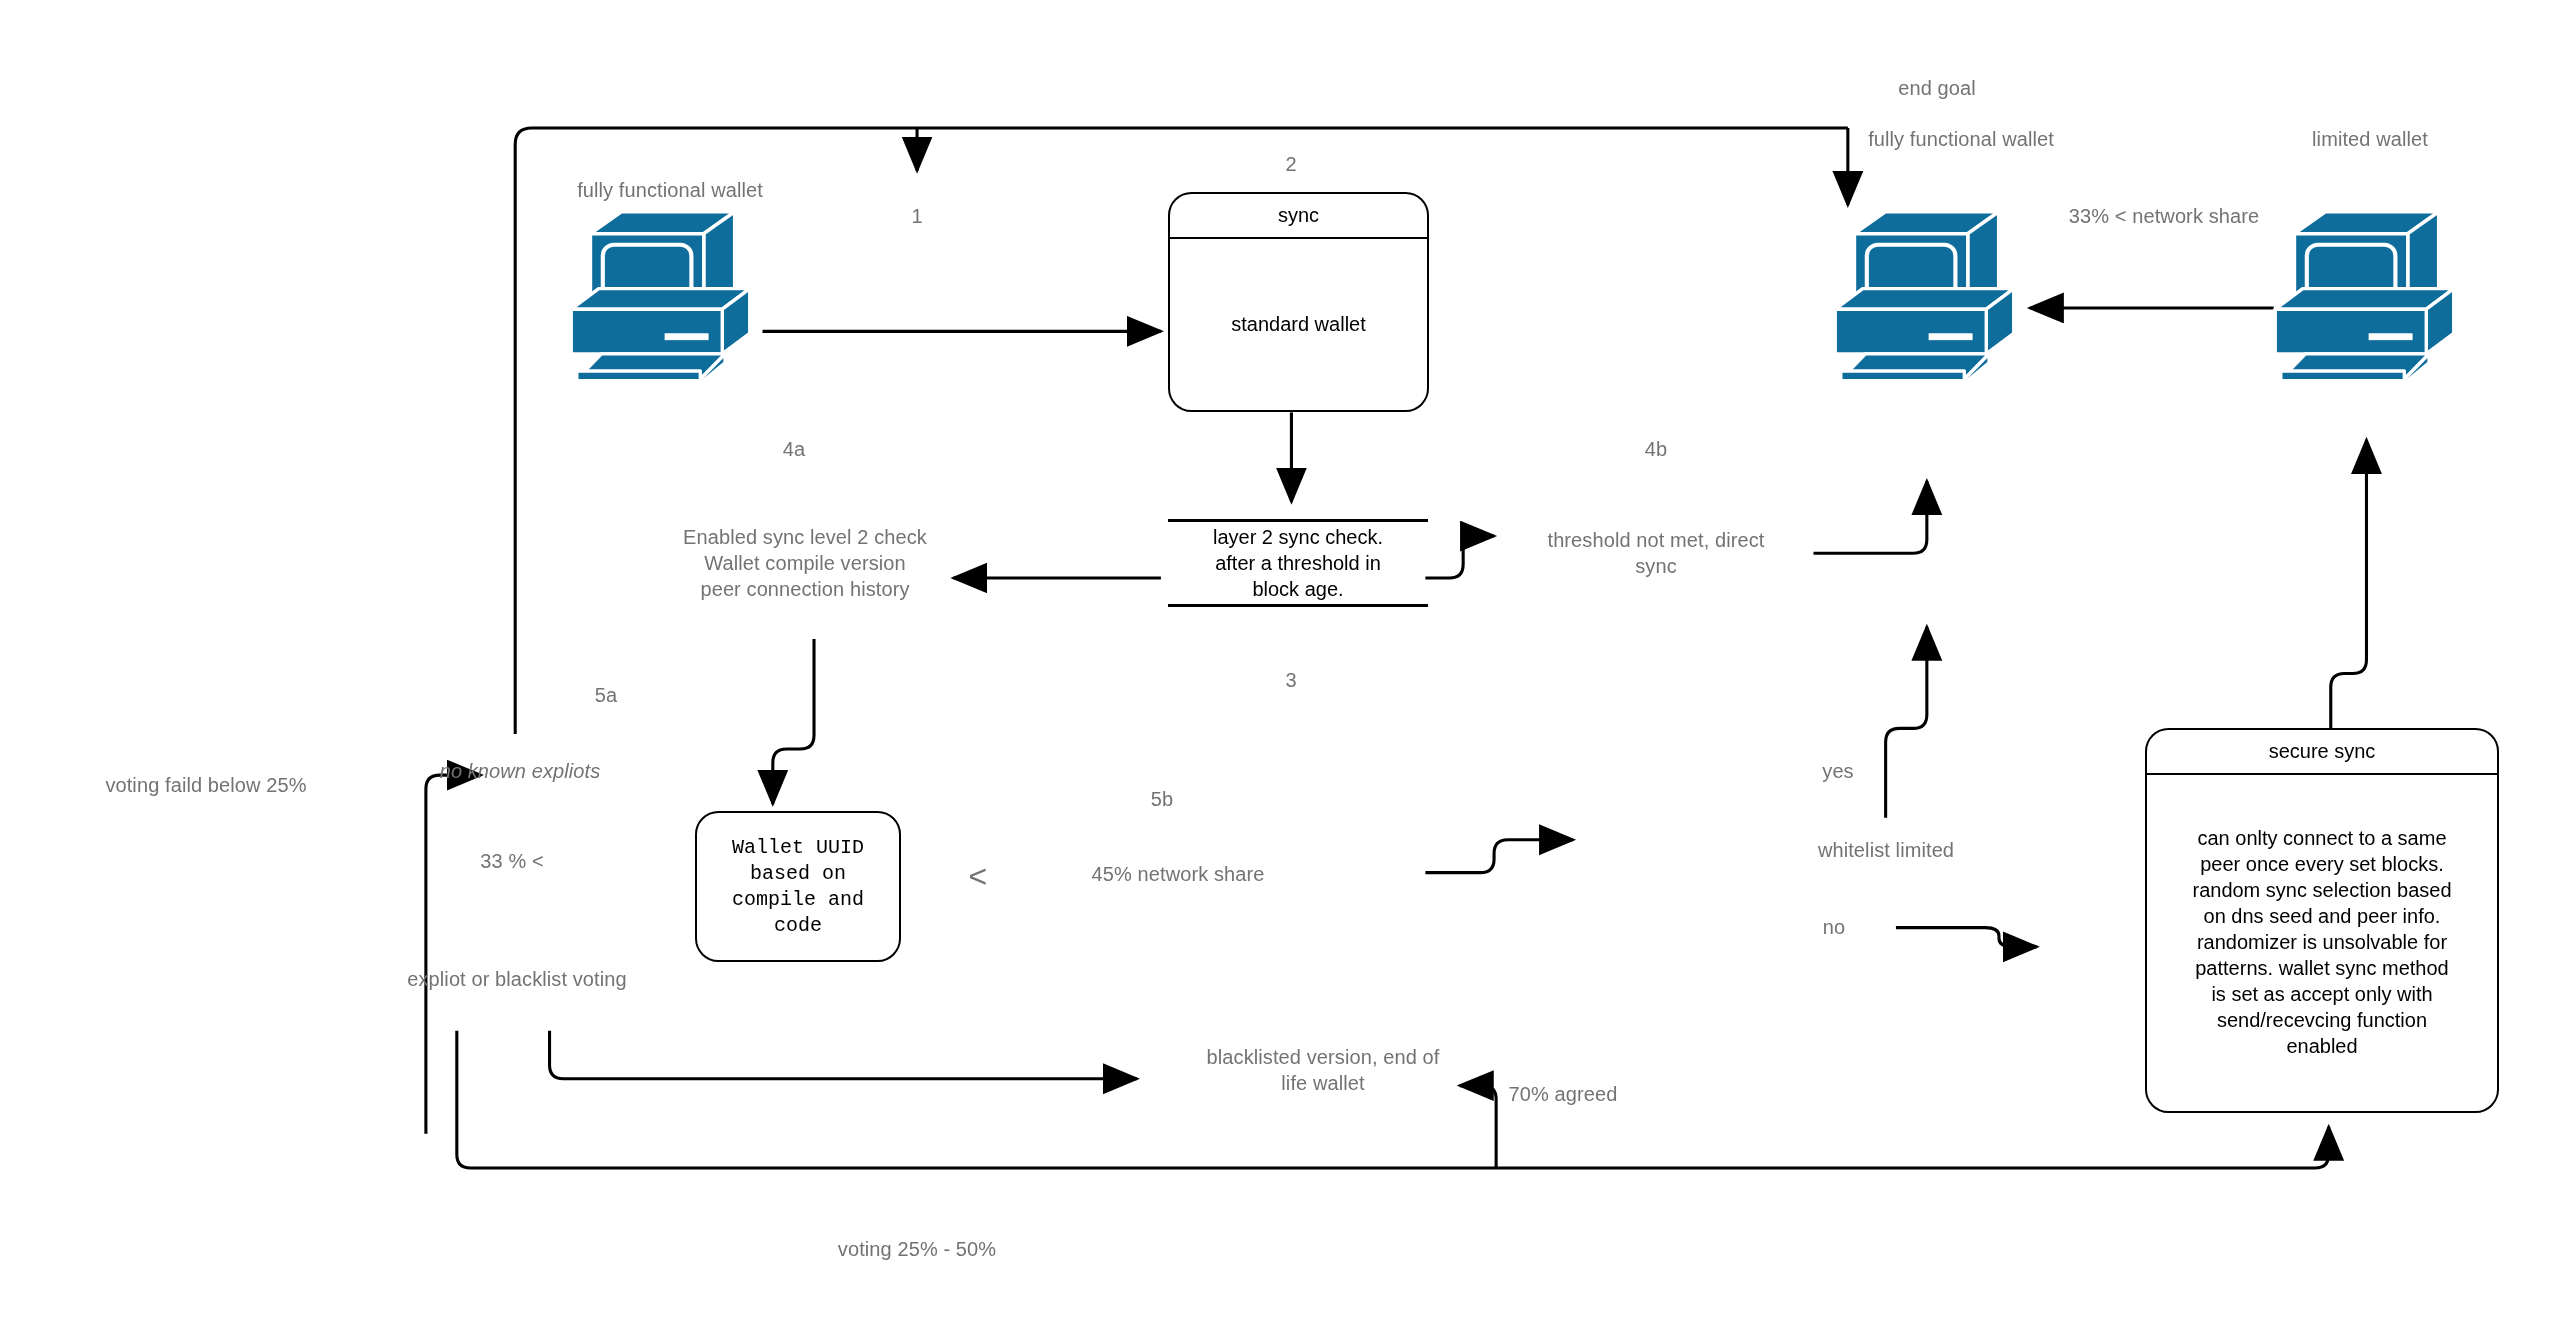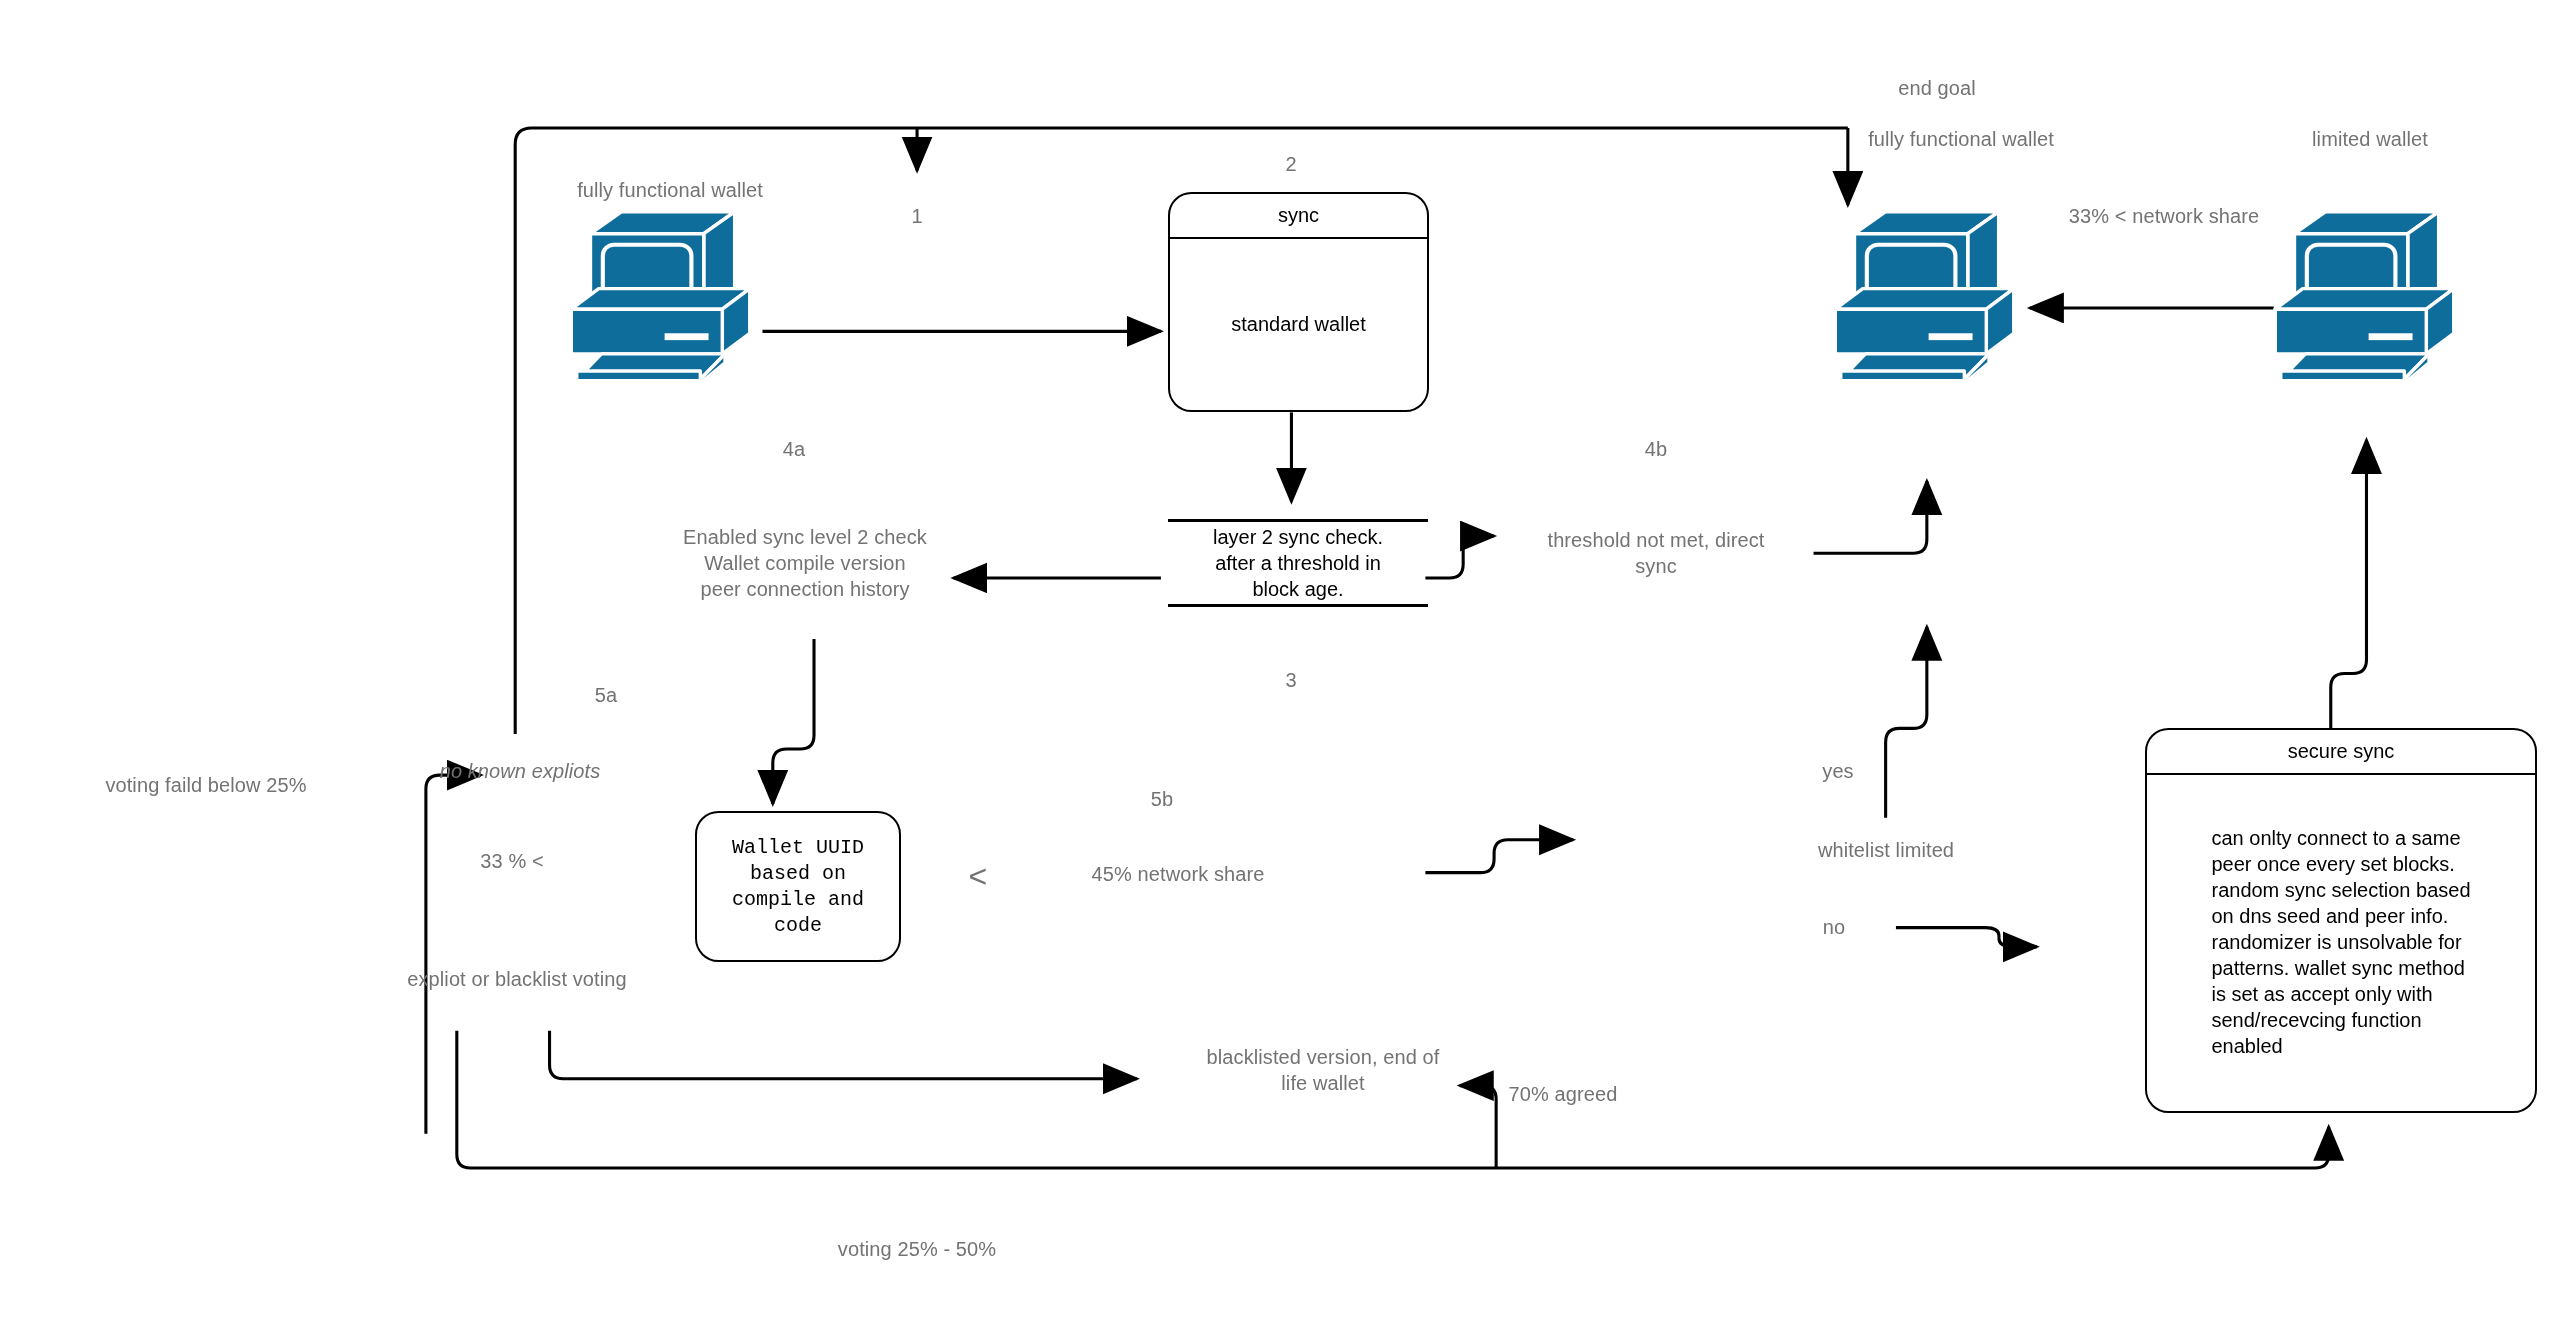--- a/index.html
+++ b/index.html
@@ -9,21 +9,21 @@
   #wires{position:absolute;left:0;top:0;width:2576px;height:1340px;}
   .lbl{position:absolute;color:#737373;font-family:"Liberation Sans","DejaVu Sans",sans-serif;
        font-size:20px;line-height:1.30;text-align:center;white-space:pre-line;
        transform:translate(-50%,-50%);letter-spacing:0.1px;}
   .lbl.big{font-size:20.6px;}
   .node{position:absolute;box-sizing:border-box;background:#ffffff;border:2.4px solid #000;}
   .node.round{border-radius:23.4px;}
   .node .hdr{position:absolute;left:0;right:0;top:0;height:43px;display:flex;
              align-items:center;justify-content:center;font-size:20px;border-bottom:2.4px solid #000;}
   .node .bdy{position:absolute;left:0;right:0;top:43px;bottom:0;display:flex;
-             align-items:center;justify-content:center;font-size:20px;
+             align-items:center;justify-content:center;text-align:center;font-size:20px;
              padding:0 11px;box-sizing:border-box;line-height:1.3;white-space:pre-line;}
   .node.plain{border:none;background:transparent;}
   .node.plain .pbar{position:absolute;left:0;right:0;height:2.7px;background:#000;}
   .node.plain .ptxt{position:absolute;left:0;right:0;top:0;bottom:0;display:flex;
              align-items:center;justify-content:center;text-align:center;font-size:20px;
              line-height:1.3;white-space:pre-line;}
   .node.simple{display:flex;align-items:center;justify-content:center;text-align:center;
              font-size:20px;line-height:1.3;white-space:pre-line;padding:0 9.6px;font-family:Liberation Mono, monospace;}
   .pc{position:absolute;}
 </style>
@@ -136,21 +136,21 @@
 after a threshold in
 block age.</div>
     <div class="pbar" style="bottom:0;"></div>
   </div>
 
   <div class="node round simple" style="left:695px;top:811px;width:206px;height:151px;">Wallet UUID
 based on
 compile and
 code</div>
 
-  <div class="node round" style="left:2145px;top:728px;width:392px;height:385px;">
+  <div class="node round" style="left:2145px;top:728px;width:354px;height:385px;">
     <div class="hdr">secure sync</div>
     <div class="bdy">can onlty connect to a same
 peer once every set blocks.
 random sync selection based
 on dns seed and peer info.
 randomizer is unsolvable for
 patterns. wallet sync method
 is set as accept only with
 send/recevcing function
 enabled</div>

